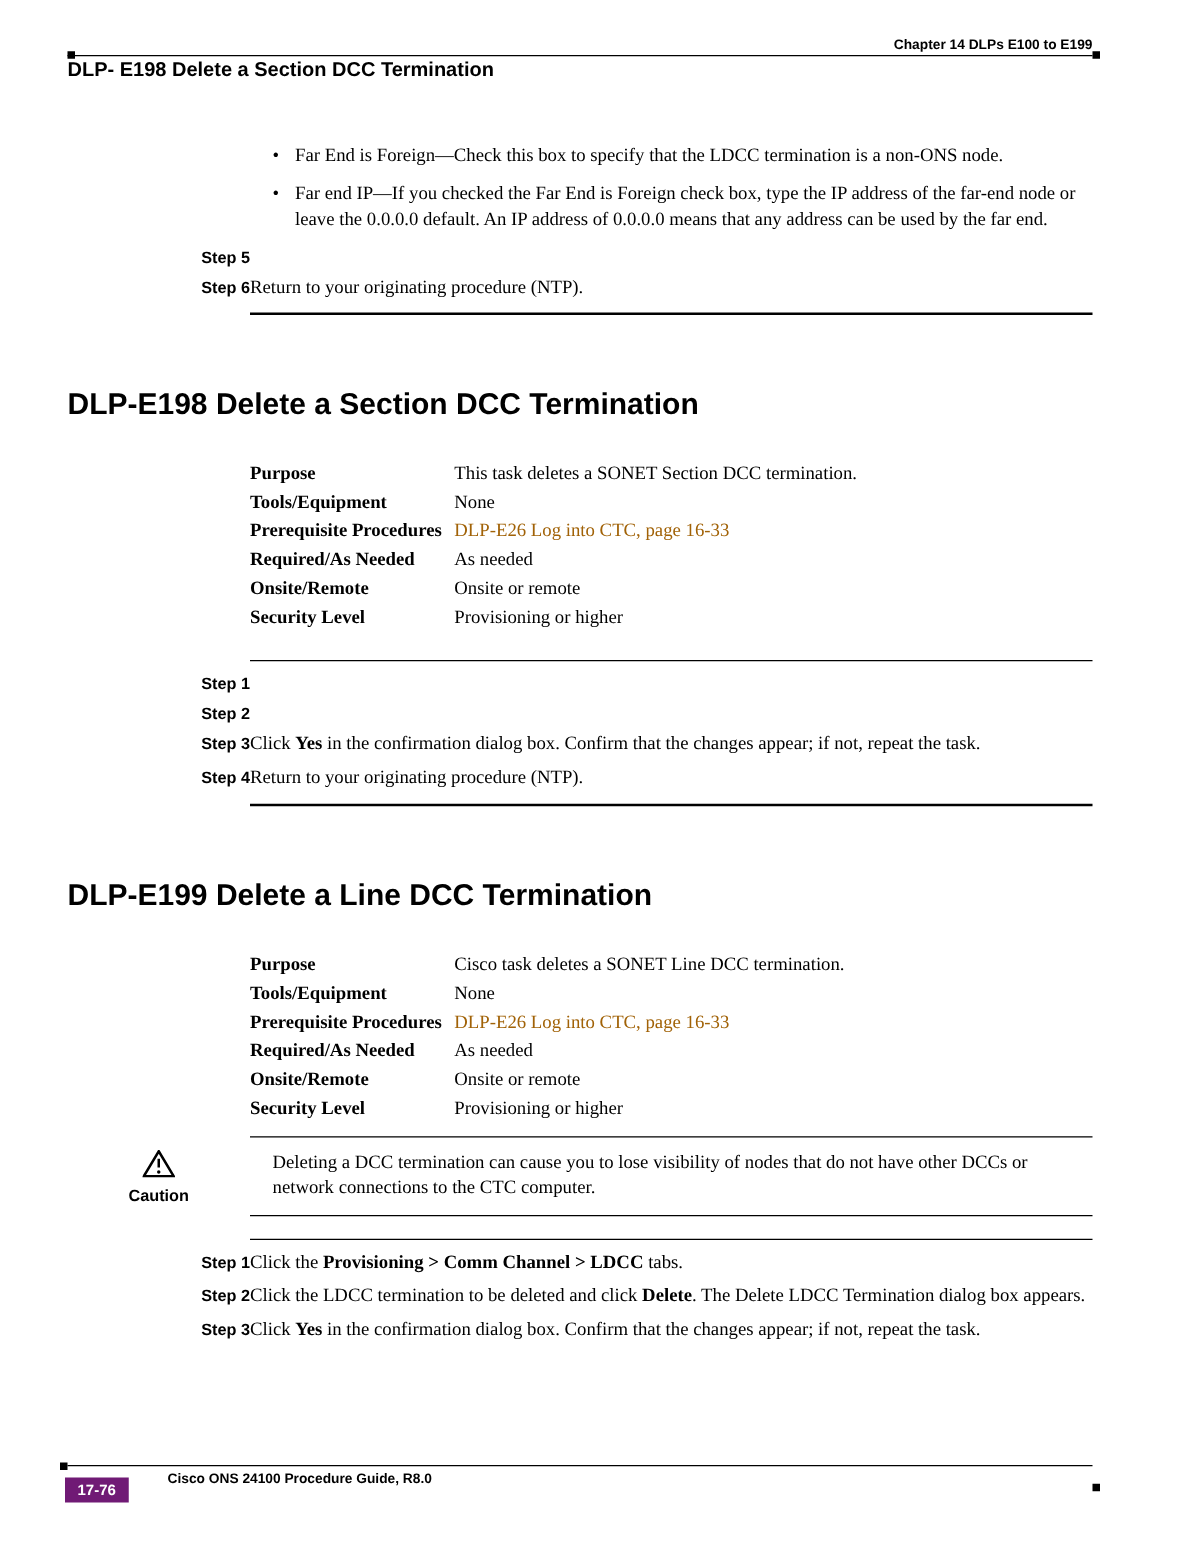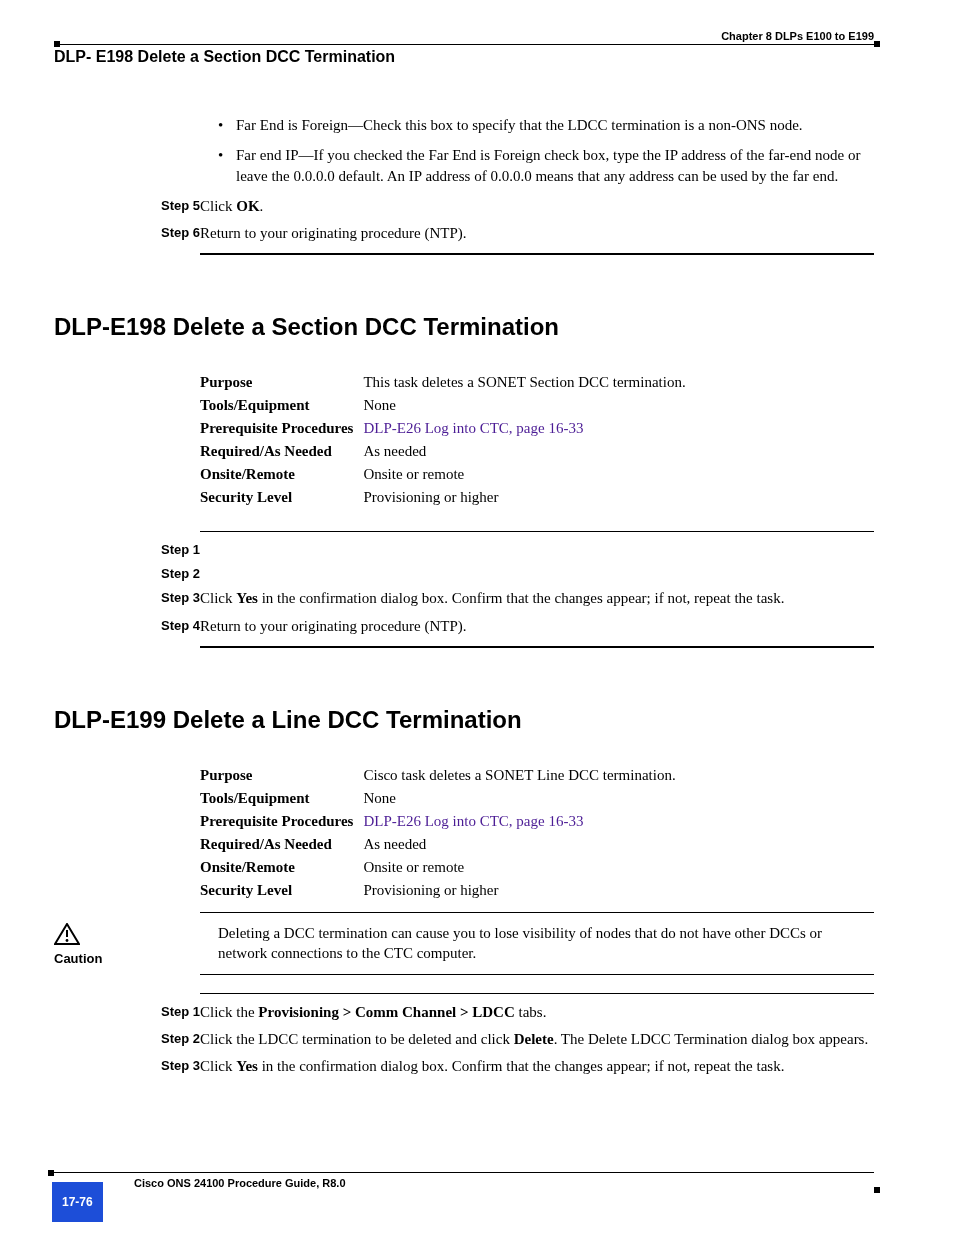--- a/index.html
+++ b/index.html
@@ -131,33 +131,33 @@
   }
   table.meta td {
     padding: 3px 10px 3px 0;
     vertical-align: top;
   }
   table.meta td.k {
     font-weight: bold;
     white-space: nowrap;
   }
   a.xref {
-    color: #4c1d95;
+    color: #a16207;
     text-decoration: none;
   }
 
   
   .caution-row {
     display: flex;
     margin-top: 10px;
   }
   .caution-label {
     width: 146px;
     flex: 0 0 146px;
-    text-align: left;
+    text-align: center;
     padding-right: 18px;
   }
   .caution-icon {
     display:inline-block;
   }
   .caution-word {
     font-family: Arial, Helvetica, sans-serif;
     font-weight: bold;
     font-size: 13px;
     display: block;
@@ -190,26 +190,26 @@
     font-family: Arial, Helvetica, sans-serif;
     font-size: 11px;
     font-weight: bold;
     margin-top: 4px;
     margin-left: 80px;
   }
   .page-tab {
     position: absolute;
     left: -2px;
     top: 10px;
-    background: #1d4ed8;
+    background: #701a75;
     color: #fff;
     font-family: Arial, Helvetica, sans-serif;
     font-weight: bold;
     font-size: 12px;
-    padding: 13px 10px;
+    padding: 3px 10px;
   }
   .footer-tick {
     position: absolute;
     left: -6px;
     top: -3px;
     width: 6px;
     height: 6px;
     background: #000;
   }
   .right-edge-tick {
@@ -219,21 +219,21 @@
     width:6px;height:6px;background:#000;
   }
 
   .b { font-weight: bold; }
 </style>
 </head>
 <body>
 <div class="page">
 
 <div class="hdr">
-  <div class="hdr-chapter">Chapter 8      DLPs E100 to E199</div>
+  <div class="hdr-chapter">Chapter 14      DLPs E100 to E199</div>
   <div class="hdr-rule">
     <div class="hdr-tick-right"></div>
     <div class="hdr-tick-left"></div>
   </div>
   <div class="hdr-section">DLP- E198 Delete a Section DCC Termination</div>
 </div>
 
 <div class="content">
 
   <div class="bullet-row">
@@ -242,23 +242,20 @@
     <div class="bullet-body">Far End is Foreign—Check this box to specify that the LDCC termination is a non-ONS node.</div>
   </div>
   <div class="bullet-row">
     <div class="bullet-gutter"></div>
     <div class="bullet-mark">•</div>
     <div class="bullet-body">Far end IP—If you checked the Far End is Foreign check box, type the IP address of the far-end node or leave the 0.0.0.0 default. An IP address of 0.0.0.0 means that any address can be used by the far end.</div>
   </div>
 
   <div class="step-row">
     <div class="step-label">Step 5</div>
-    <div class="step-body">
-      <span>Click </span><span class="b">OK</span><span>.</span>
-    </div>
   </div>
 
   <div class="step-row">
     <div class="step-label">Step 6</div>
     <div class="step-body">Return to your originating procedure (NTP).</div>
   </div>
 
   <div class="sec-rule"></div>
 
   <h2 class="proc-title">DLP-E198 Delete a Section DCC Termination</h2>

